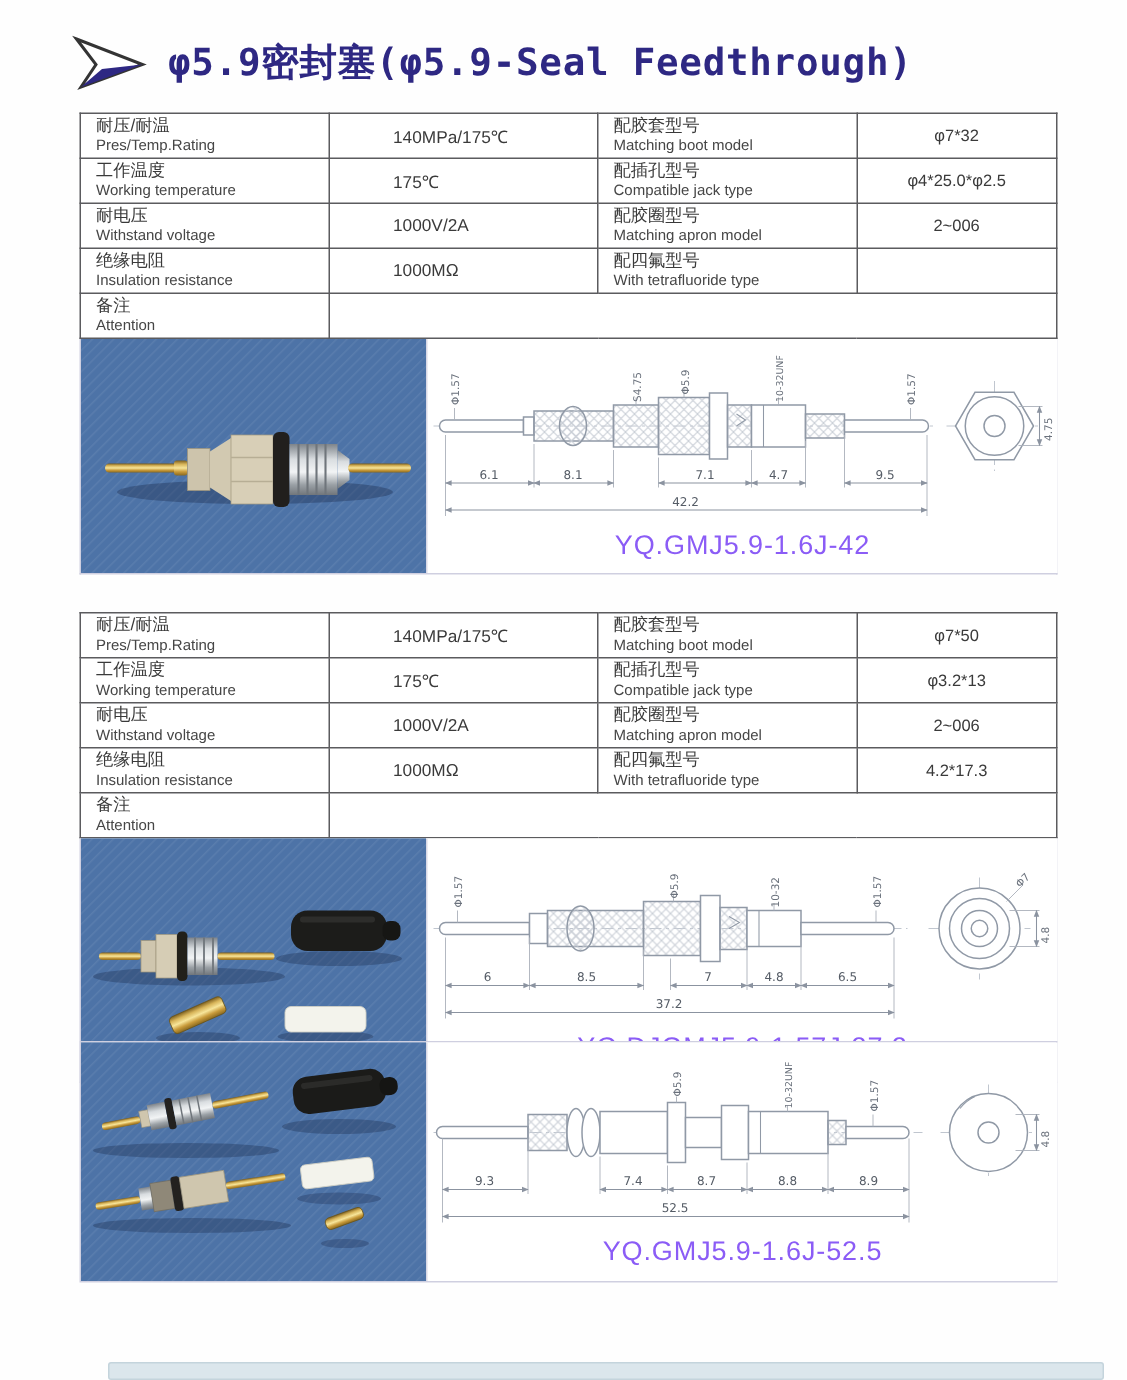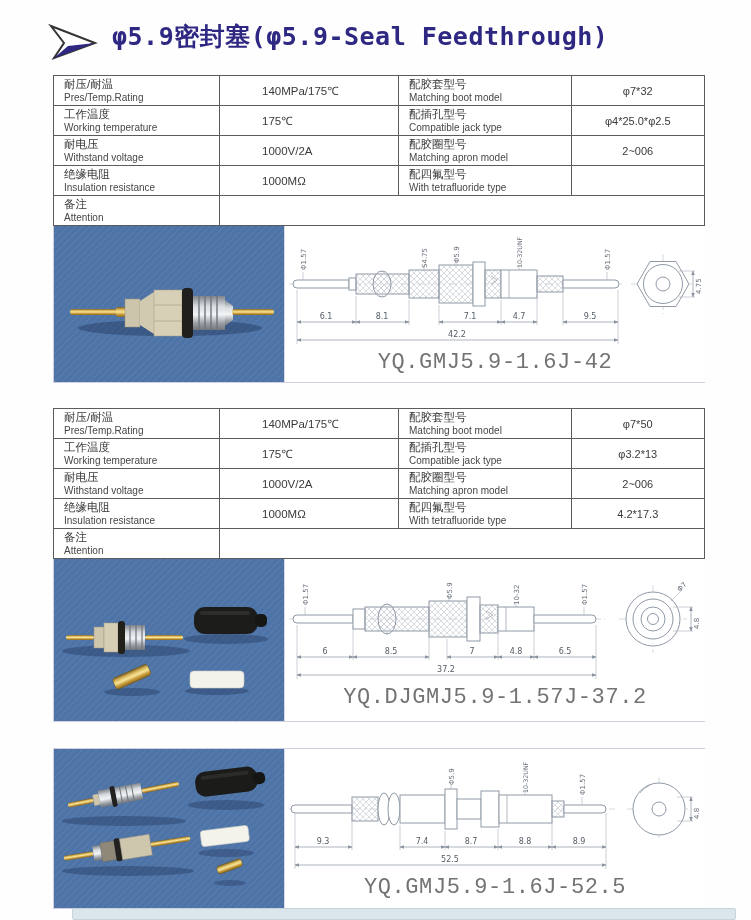--- a/index.html
+++ b/index.html
@@ -1,27 +1,27 @@
 <!DOCTYPE html>
 <html><head>
 <meta charset="utf-8">
 <style>
   html,body{margin:0;padding:0;background:#ffffff;}
   #page{position:relative;width:751px;height:920px;background:#fefefe;overflow:hidden;
         font-family:"Liberation Sans",sans-serif;}
 
   
-  .title-row{position:absolute;top:20px;left:48px;display:flex;align-items:flex-start;gap:12px;}
+  .title-row{position:absolute;top:20px;left:48px;display:flex;align-items:center;gap:12px;}
   .title-arrow{width:52px;height:42px;}
   .page-title{font-family:"DejaVu Sans Mono","DejaVu Sans",sans-serif;font-weight:bold;
               font-size:25px;color:#2e2883;letter-spacing:0.5px;white-space:nowrap;}
 
   
   .section{position:absolute;left:53px;width:652px;}
-  #sec1{top:75px;} #sec2{top:408px;} #sec3{top:748px;}
+  #sec1{top:75px;} #sec2{top:408px;} #sec3{top:694px;}
 
   
   .spec-table{width:100%;border-collapse:collapse;table-layout:fixed;background:#fff;}
   .spec-table td{border:1px solid #5b5b5e;padding:1px 6px;color:#3a3a3a;height:27px;
                  vertical-align:middle;overflow:hidden;}
   .spec-table col.c1{width:25.5%;} .spec-table col.c2{width:27.5%;}
   .spec-table col.c3{width:26.5%;} .spec-table col.c4{width:20.5%;}
   td.lbl div.cn{font-size:11.5px;line-height:13px;}
   td.lbl div.en{font-size:10px;line-height:13px;color:#464646;}
   td.lbl{padding-left:10px;margin-top:18px;}
@@ -29,22 +29,22 @@
   td.v-center{font-size:11px;text-align:center;}
 
   
   .media{display:flex;border:1px solid #cfcfe0;border-top:none;background:#fff;}
   #sec3 .media{border-top:1px solid #cfcfe0;}
   .photo-box{width:230px;flex:0 0 230px;background:#4d73a7;}
   .photo-box svg{display:block;}
   .draw-box{flex:1;display:flex;flex-direction:column;align-items:center;background:#fff;
             border-left:1px solid #d9d9e6;}
   .drawing{margin-top:2px;}
-  .model-label{font-size:22px;color:#737373;letter-spacing:0.6px;line-height:30px;
-               font-family:Liberation Mono, monospace;}
+  .model-label{font-size:18px;color:#8b5cf6;letter-spacing:0.6px;line-height:30px;
+               font-family:Liberation Sans, sans-serif;}
 
   
   .drawing .body{stroke:#9099a6;fill:#fff;stroke-width:1;}
   .drawing .xh{stroke:#9099a6;fill:url(#xh);stroke-width:1;}
   .drawing .thin{stroke:#9099a6;stroke-width:0.7;fill:none;}
   .drawing .ext{stroke:#aab0ba;stroke-width:0.6;}
   .drawing .cl{stroke:#b9bfc9;stroke-width:0.6;stroke-dasharray:8 3 2 3;fill:none;}
   .drawing text{font-family:"DejaVu Sans",sans-serif;font-size:8px;fill:#555c66;}
   .drawing .dlab{font-size:7px;fill:#6a717c;}
   .drawing .tiny{font-size:6.3px;}

